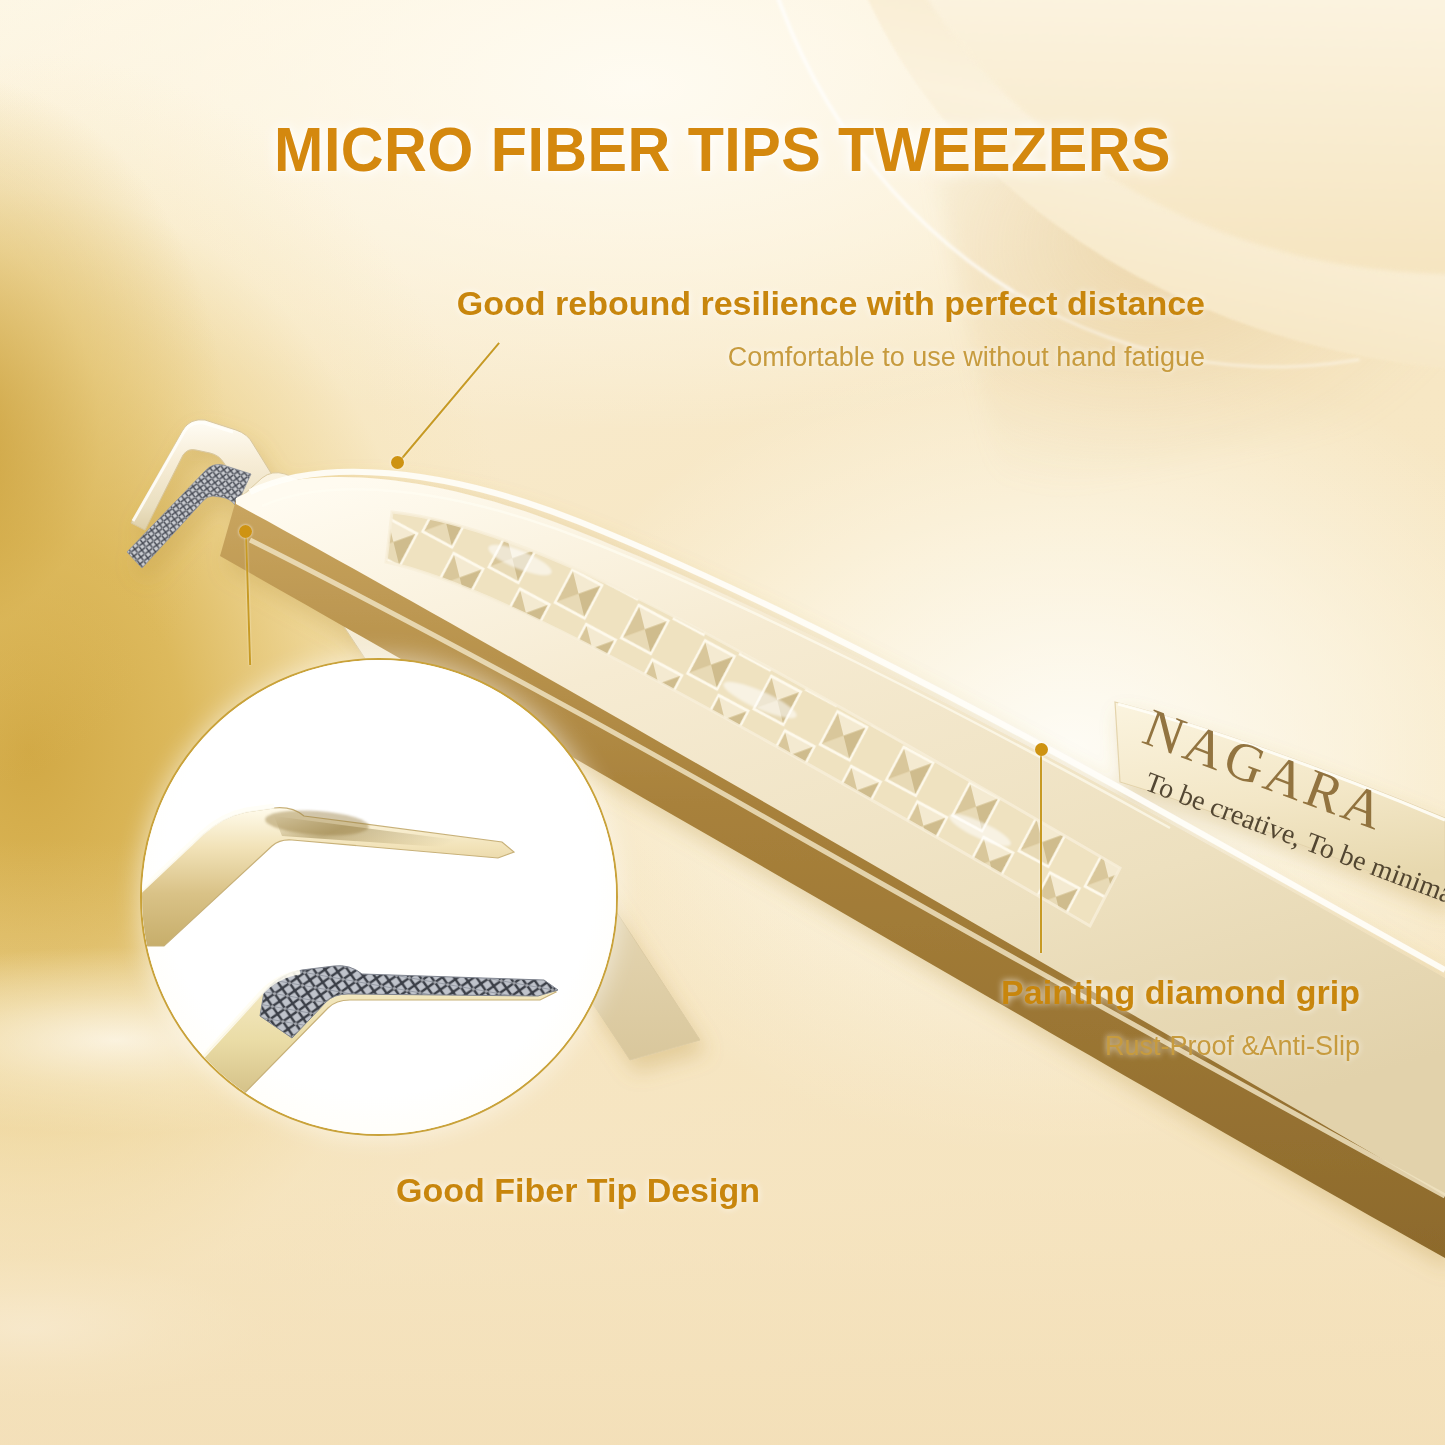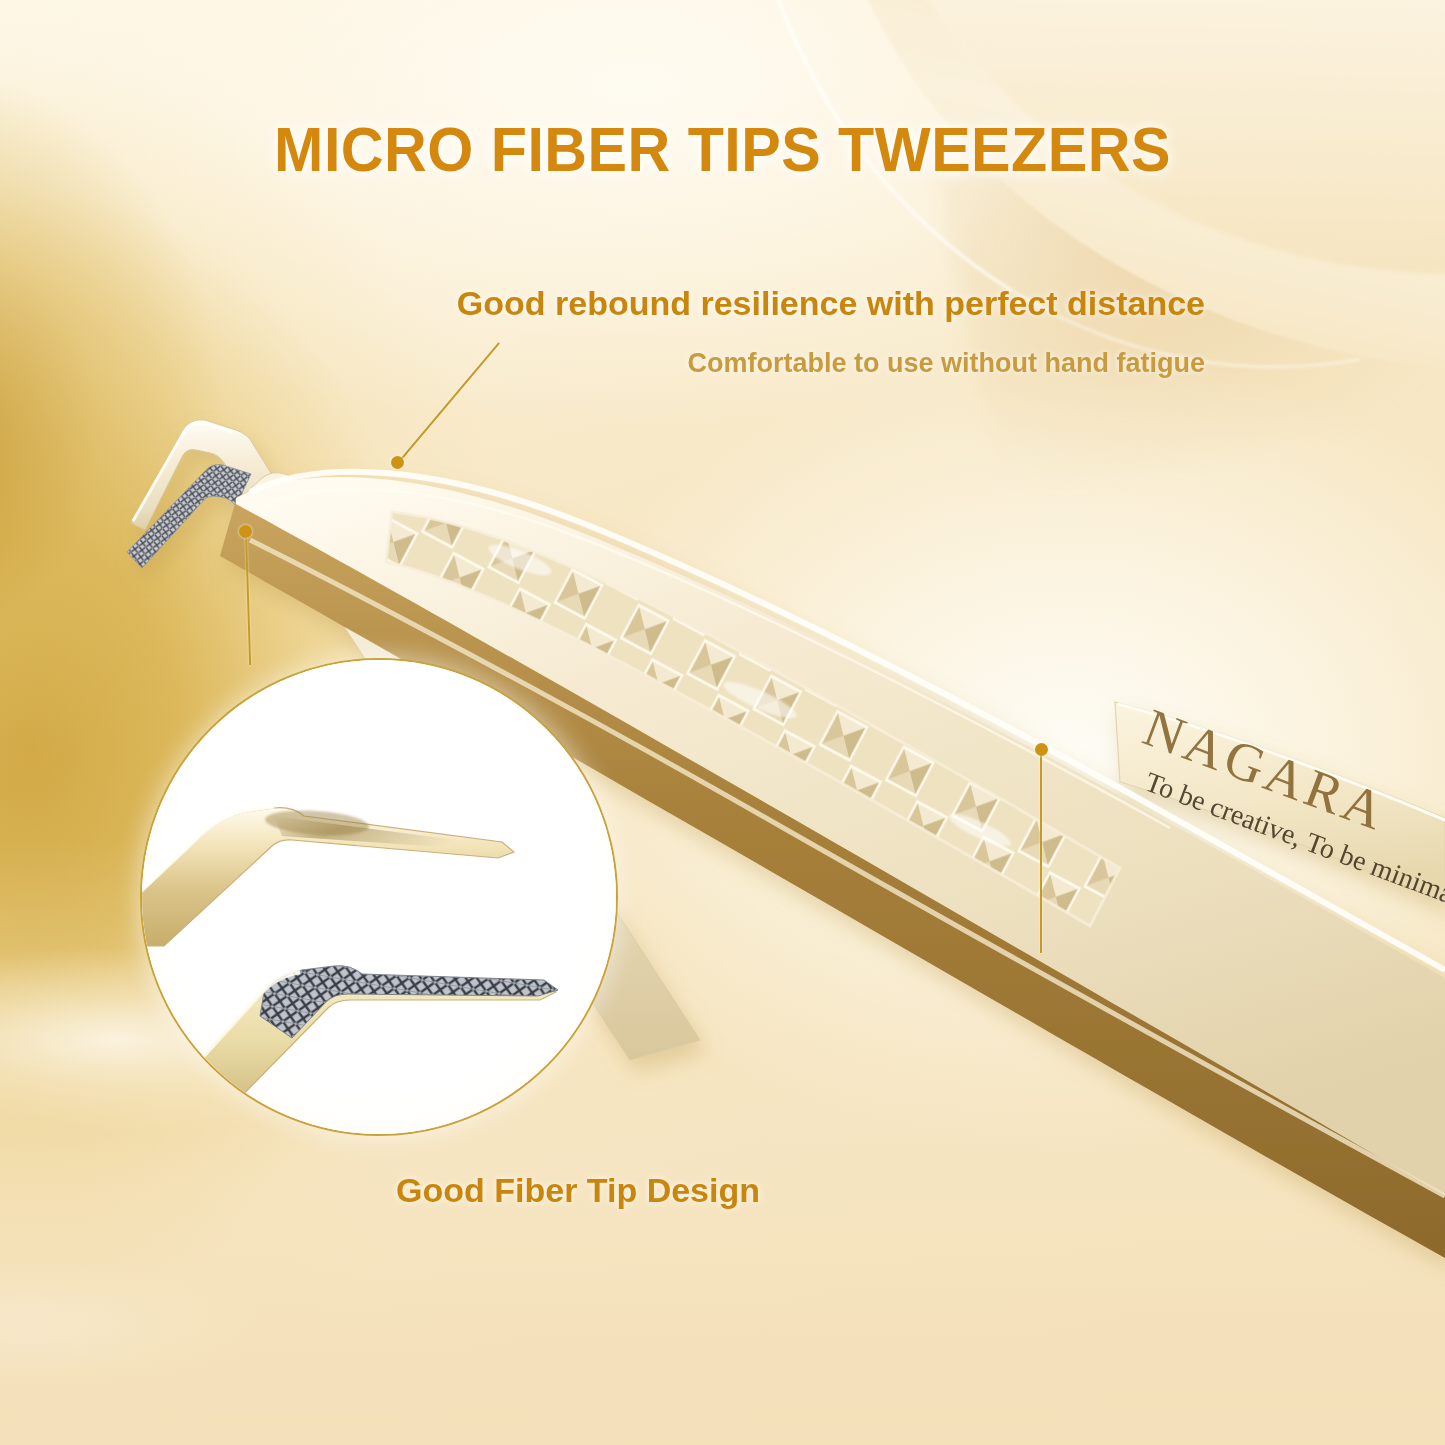--- a/index.html
+++ b/index.html
@@ -147,22 +147,22 @@
   }
 
   
   .callout { position:absolute; text-align:right; }
   .callout .c-title {
     font-size:34px; font-weight:700; color:#C8860D;
     line-height:1.22;
     text-shadow:0 0 7px rgba(255,255,255,0.85);
   }
   .callout .c-sub {
-    font-size:27px; font-weight:700; color:#C79B3E;
-    line-height:1.28; margin-top:22px;
+    font-size:27px; font-weight:400; color:#C79B3E;
+    line-height:1.28; margin-top:16px;
     text-shadow:0 0 6px rgba(255,255,255,0.8);
   }
 
   #callout-rebound { left:455px; top:283px; width:750px; }
   #callout-grip    { left:760px; top:972px; width:600px; }
   #callout-tip     { left:40px;  top:1170px; width:720px; }
 
   
   .leader { position:absolute; }
   .lead-line {
@@ -492,19 +492,21 @@
   </div>
 
   <div class="title">MICRO FIBER TIPS TWEEZERS</div>
 
   <div class="callout" id="callout-rebound">
     <div class="c-title">Good rebound resilience with perfect distance</div>
     <div class="c-sub">Comfortable to use without hand fatigue</div>
   </div>
 
   <div class="callout" id="callout-grip">
+    <div class="c-title">Painting diamond grip</div>
+    <div class="c-sub">Rust-Proof &amp;Anti-Slip</div>
   </div>
 
   <div class="callout" id="callout-tip">
     <div class="c-title">Good Fiber Tip Design</div>
   </div>
 
 </div>
 
 </body></html>

